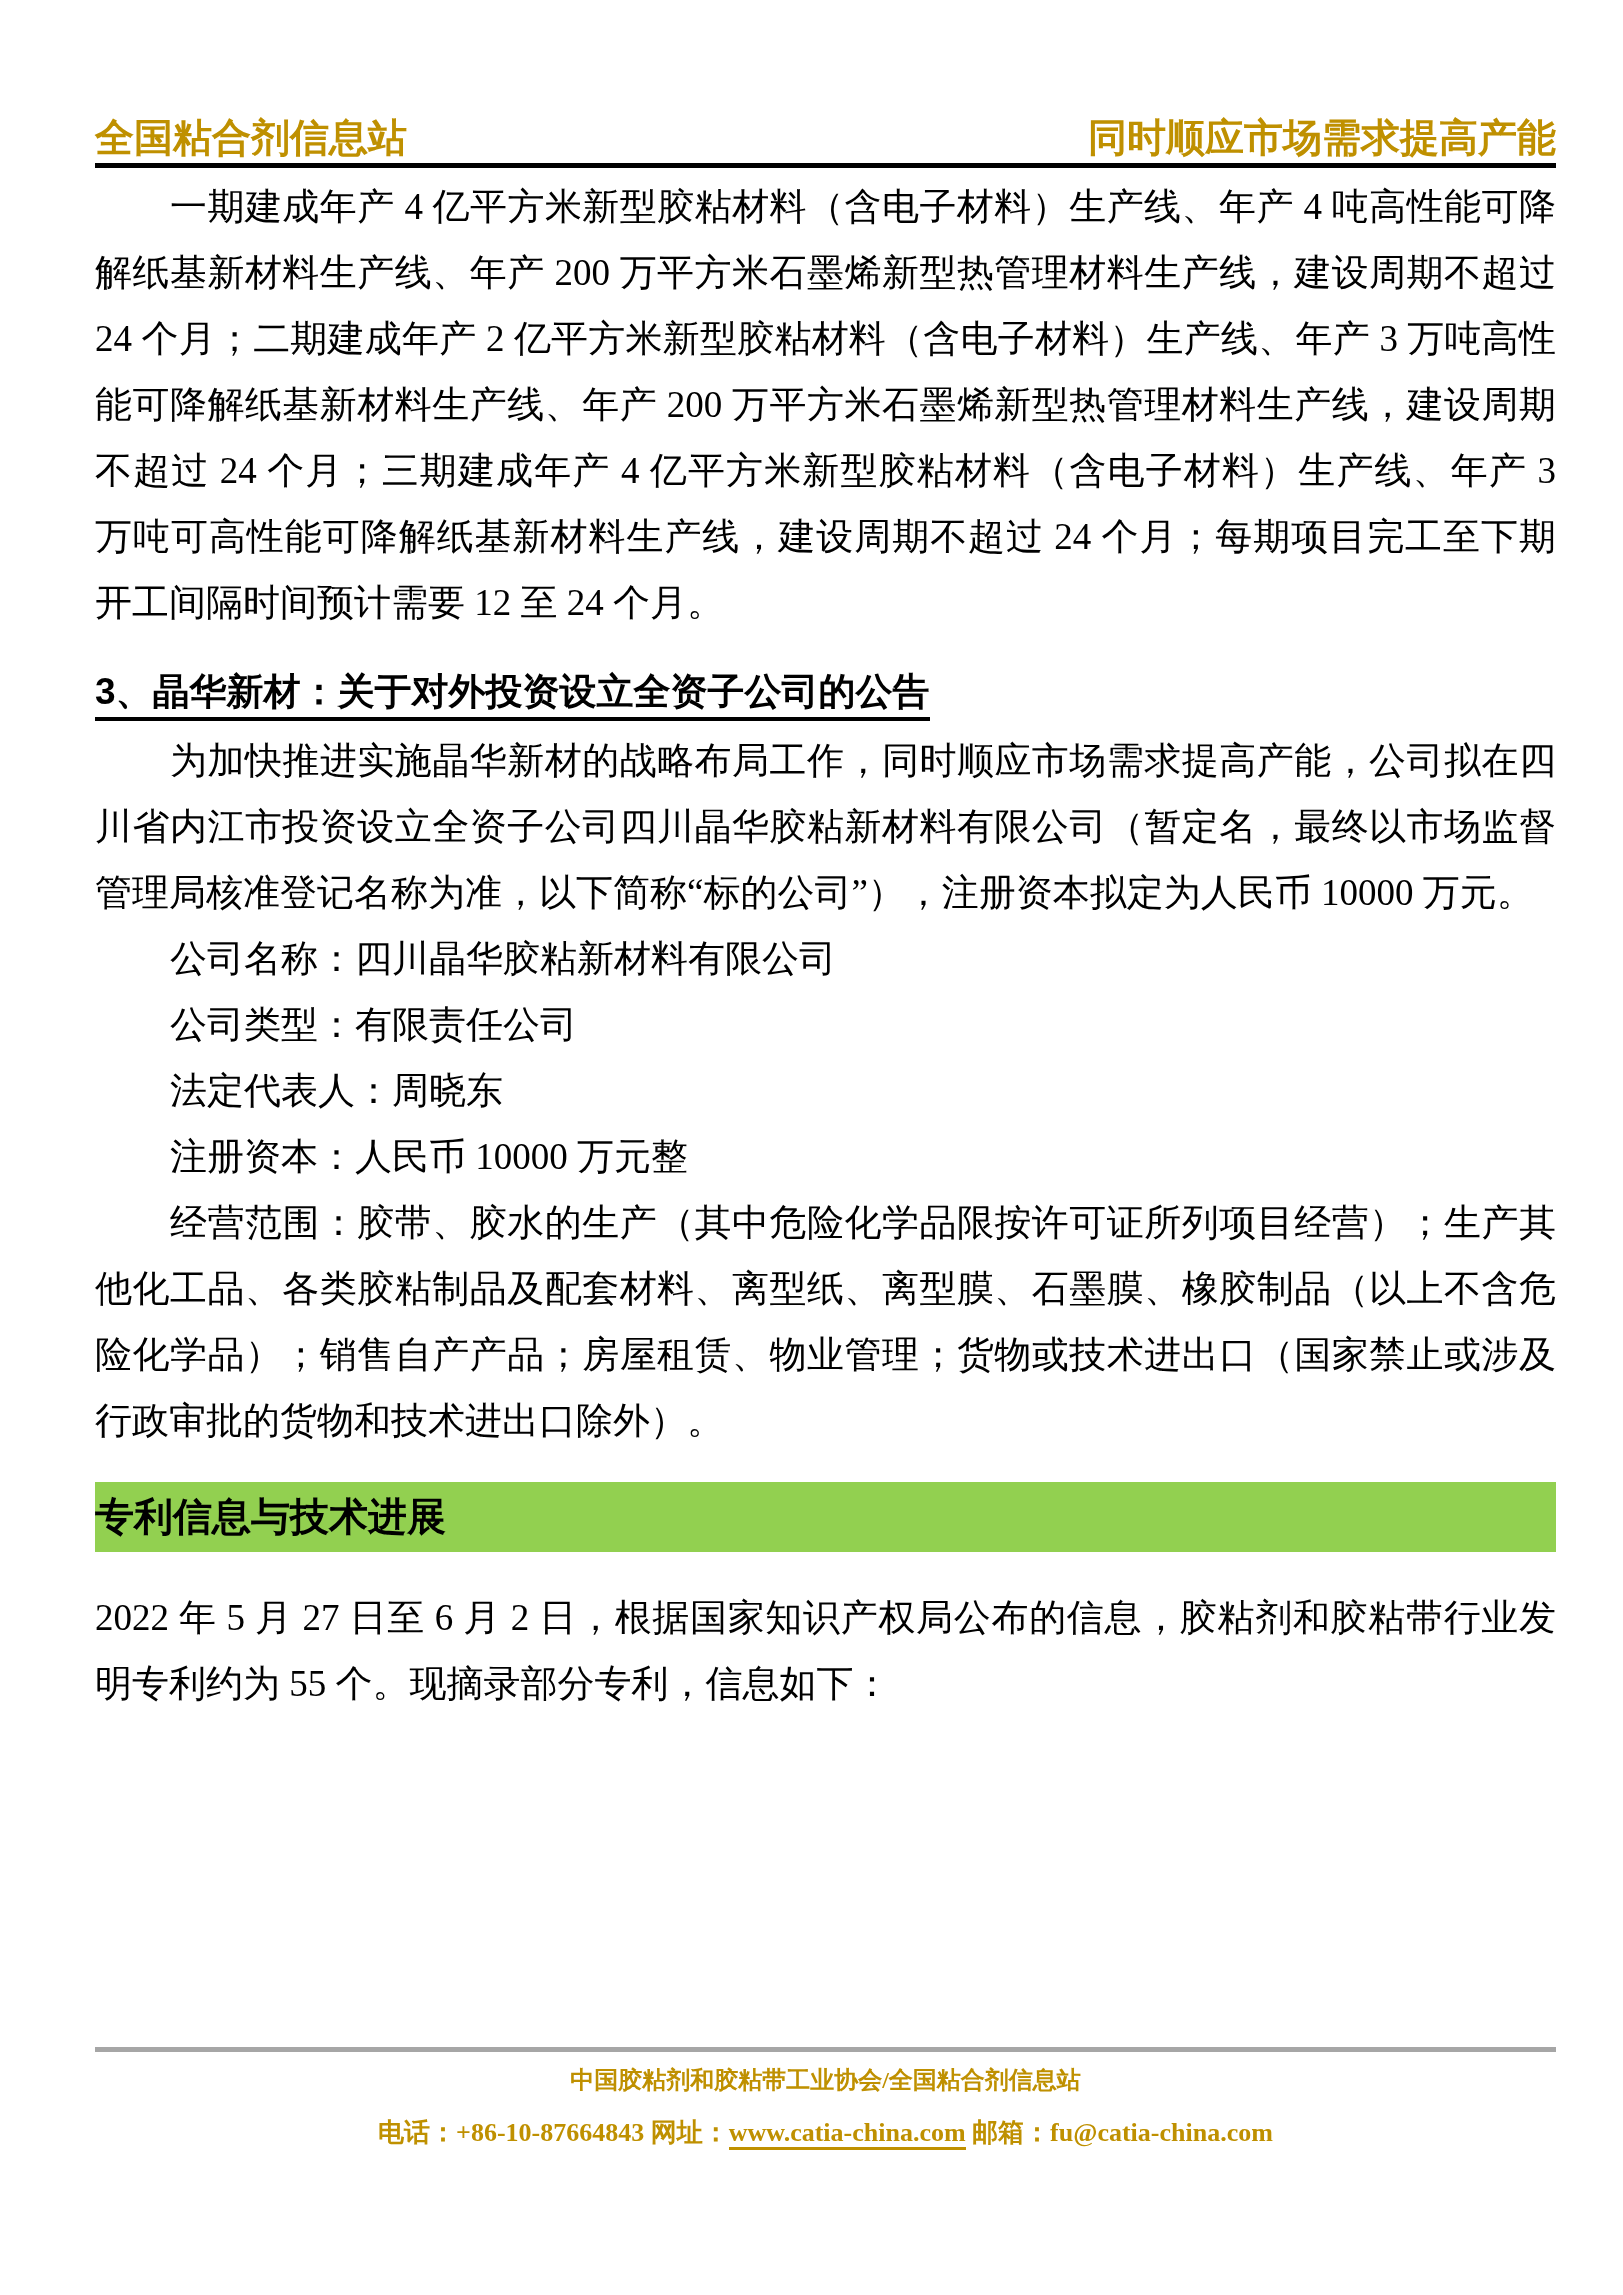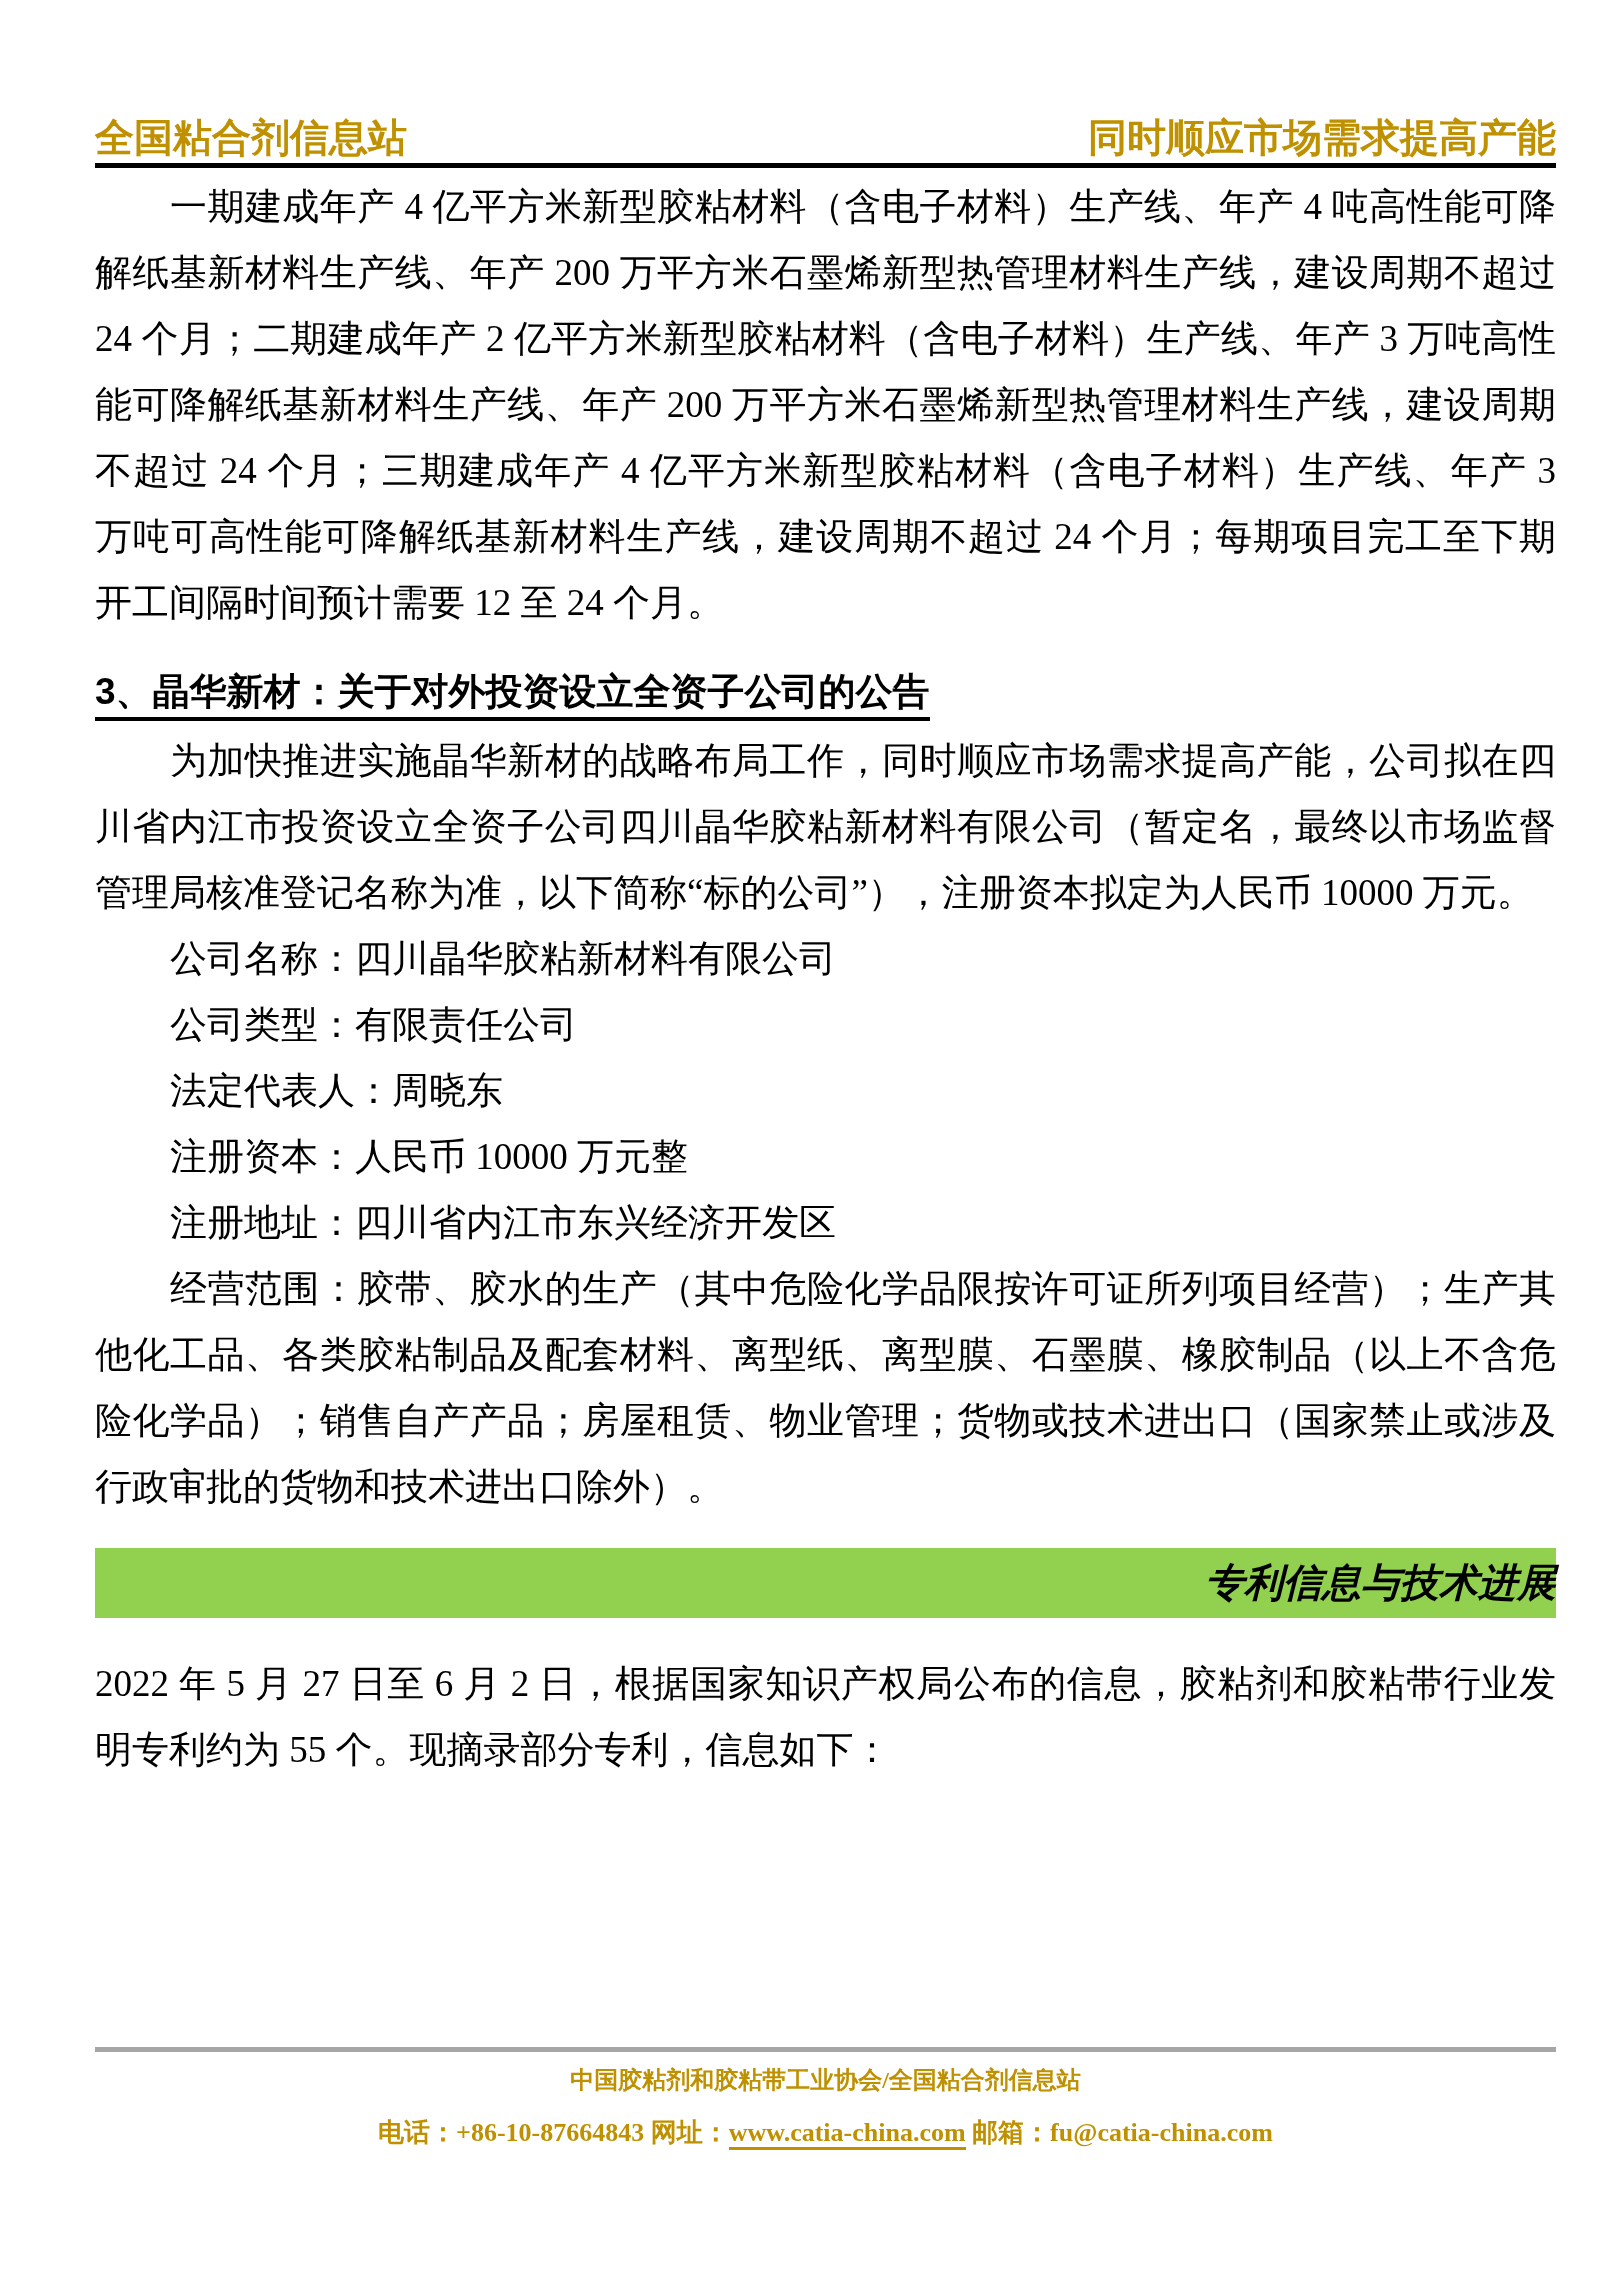--- a/index.html
+++ b/index.html
@@ -69,26 +69,25 @@
   }
   .detail-line {
     text-indent: 75px;
     text-align: left;
   }
   .banner {
     margin: 28px 0 33px 0;
     background: #92D050;
     height: 70px;
     line-height: 70px;
-    text-align: right;
+    text-align: left;
     font-family: "Liberation Sans", "DejaVu Sans", sans-serif;
     font-weight: bold;
     font-size: 39px;
     color: #000000;
-    font-style: italic;
   }
   
   .footer {
     position: absolute;
     top: 2047px;
     left: 95px;
     right: 67px;
     text-align: center;
     color: #BF9000;
     font-weight: bold;
@@ -135,21 +134,20 @@
     <div class="section-heading">
       <span class="underlined">3、晶华新材：关于对外投资设立全资子公司的公告</span>
     </div>
 
     <p class="body-par indent">为加快推进实施晶华新材的战略布局工作，同时顺应市场需求提高产能，公司拟在四川省内江市投资设立全资子公司四川晶华胶粘新材料有限公司（暂定名，最终以市场监督管理局核准登记名称为准，以下简称“标的公司”），注册资本拟定为人民币 10000 万元。</p>
 
     <p class="detail-line">公司名称：四川晶华胶粘新材料有限公司</p>
     <p class="detail-line">公司类型：有限责任公司</p>
     <p class="detail-line">法定代表人：周晓东</p>
     <p class="detail-line">注册资本：人民币 10000 万元整</p>
-    <p class="detail-line">注册地址：四川省内江市东兴经济开发区</p>
 
     <p class="body-par indent">经营范围：胶带、胶水的生产（其中危险化学品限按许可证所列项目经营）；生产其他化工品、各类胶粘制品及配套材料、离型纸、离型膜、石墨膜、橡胶制品（以上不含危险化学品）；销售自产产品；房屋租赁、物业管理；货物或技术进出口（国家禁止或涉及行政审批的货物和技术进出口除外）。</p>
 
     <div class="banner">专利信息与技术进展</div>
 
     <p class="body-par">2022 年 5 月 27 日至 6 月 2 日，根据国家知识产权局公布的信息，胶粘剂和胶粘带行业发明专利约为 55 个。现摘录部分专利，信息如下：</p>
 
   </div>
 
   <div class="footer">

